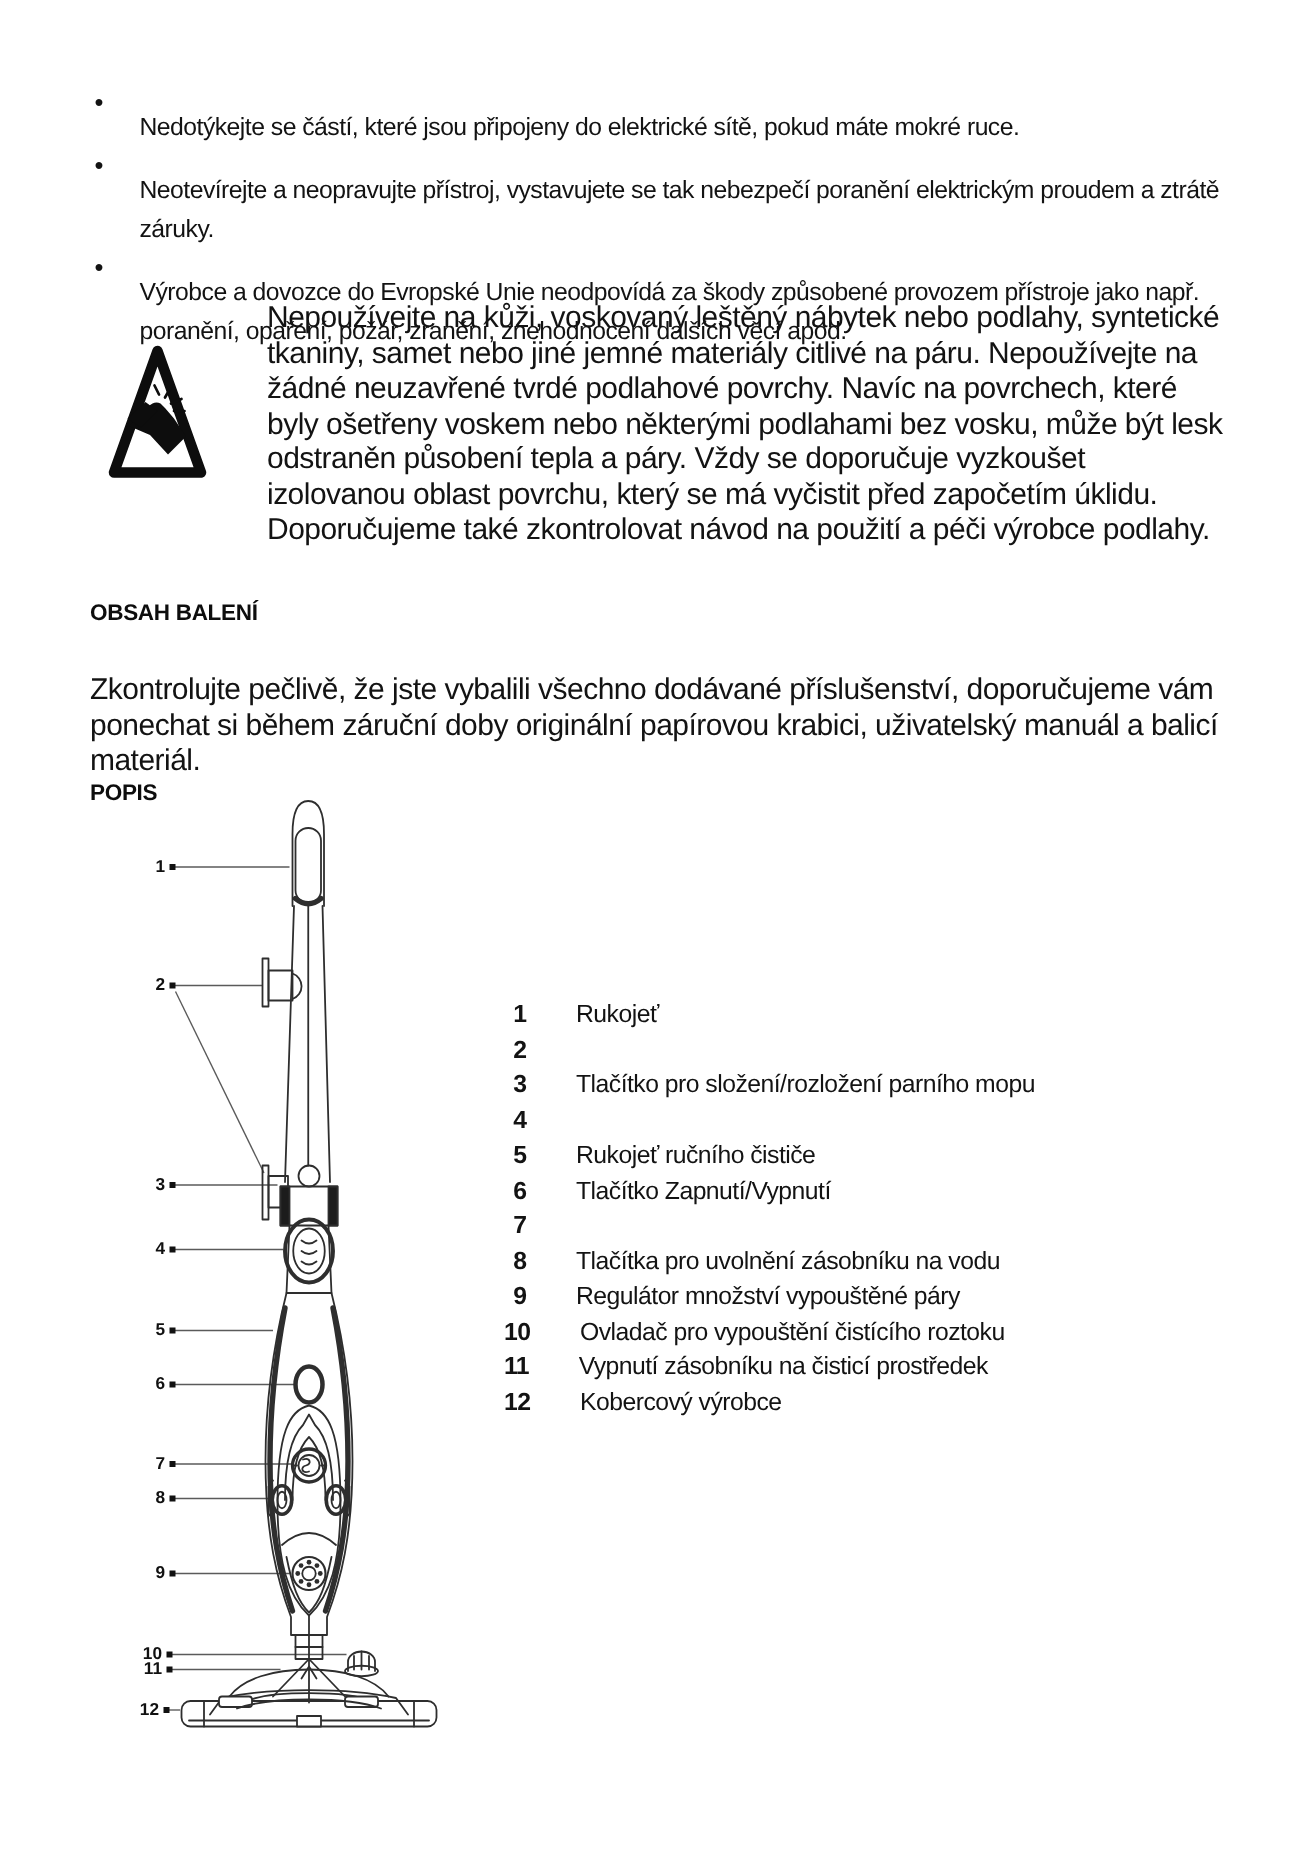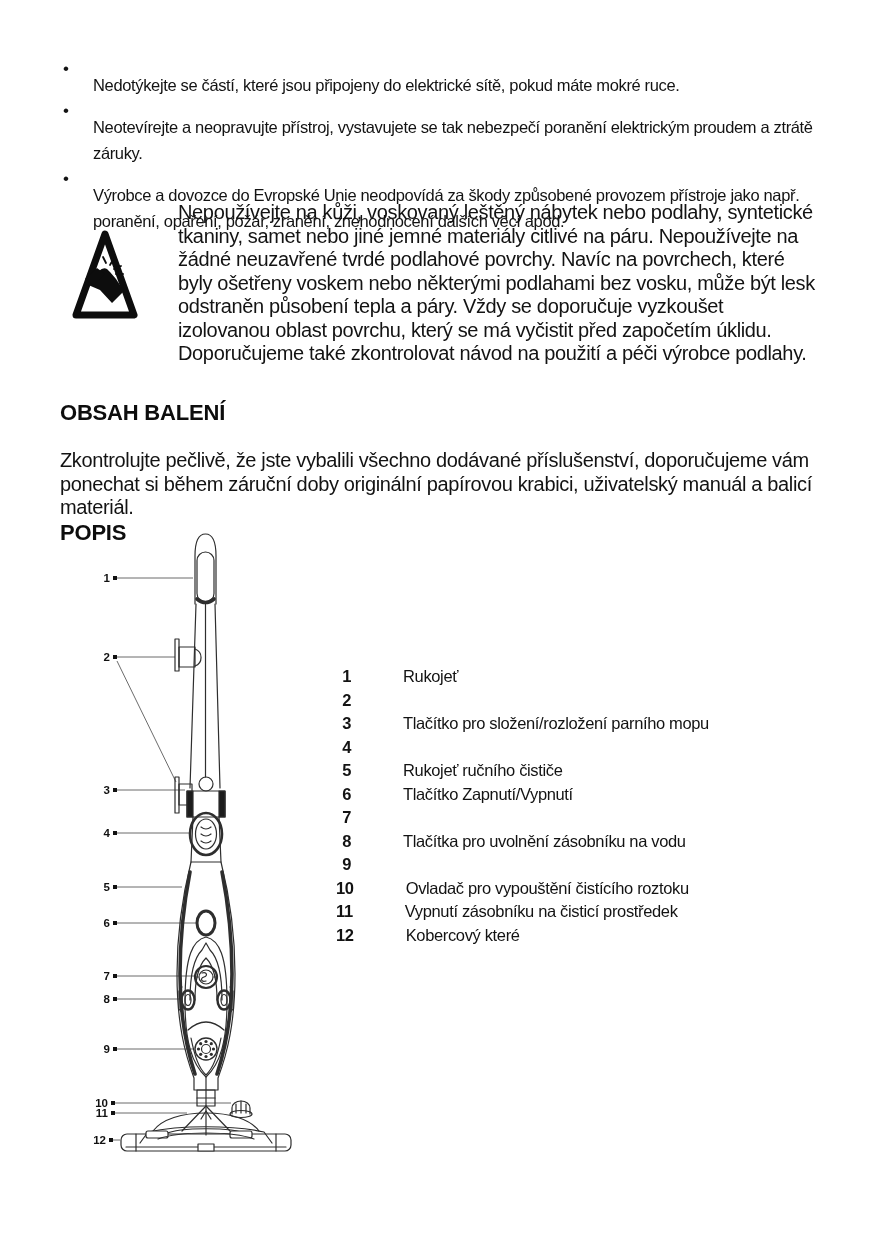--- a/index.html
+++ b/index.html
@@ -14,38 +14,38 @@
   .bullet { display:flex; line-height:26px; font-size:16.5px; letter-spacing:-0.35px; }
   .bullet .marker { flex:0 0 30px; padding-left:3px; font-size:17px; }
   .bullet .btext { flex:1;margin-top:16px; }
 
   
   .warning { position:absolute; left:72px; top:201px; width:746px; display:flex; }
   .warn-icon { flex:0 0 66px; margin-top:26px; }
   .warn-text { margin-left:40px; width:638px; }
 
   
-  .h1 { position:absolute; left:60px; font-size:22px; font-weight:700; letter-spacing:-0.2px; color:#0d0d0d; }
+  .h1 { position:absolute; left:60px; font-size:15px; font-weight:700; letter-spacing:-0.2px; color:#0d0d0d; }
   .h-obsah { top:400px; }
   .h-popis { top:520px; }
   .obsah-p { position:absolute; left:60px; top:449px; width:760px; }
 
   
   .figure { position:absolute; left:90px; top:530px; width:730px; height:660px; }
   .mop-svg { position:absolute; left:0; top:0; }
   .dlabel { position:absolute; display:flex; align-items:center; height:14px; line-height:14px;
             font-size:11.5px; font-weight:700; color:#111; }
   .dlabel .num { display:block; width:20px; text-align:right; }
   .dlabel .sq { display:block; width:4px; height:4px; background:#111; margin-left:3px; }
 
   
   .parts { position:absolute; left:246px; top:135px; width:470px; }
   .part-row { display:flex; line-height:23.5px; font-size:16.5px; letter-spacing:-0.35px; }
   .part-num { flex:0 0 15px; text-align:right; font-weight:700; }
-  .part-label { margin-left:52px; white-space:nowrap;text-align:right; }
+  .part-label { margin-left:33px; white-space:nowrap;text-align:right; }
 
   svg .ln { stroke:#2e2e2e; fill:none; stroke-width:1.2; stroke-linecap:round; stroke-linejoin:round; }
   svg .thick { stroke-width:3.6; }
   svg .leader { stroke:#5a5a5a; stroke-width:0.9; fill:none; }
 </style>
 </head>
 <body>
 
 <div class="page">
 
@@ -296,29 +296,30 @@
         </div>
       <div class="part-row">
           <span class="part-num">7</span>
         </div>
       <div class="part-row">
           <span class="part-num">8</span>
           <span class="part-label">Tlačítka pro uvolnění zásobníku na vodu</span>
         </div>
       <div class="part-row">
           <span class="part-num">9</span>
+          <span class="part-label">Regulátor množství vypouštěné páry</span>
         </div>
       <div class="part-row">
           <span class="part-num">10</span>
           <span class="part-label">Ovladač pro vypouštění čistícího roztoku</span>
         </div>
       <div class="part-row">
           <span class="part-num">11</span>
           <span class="part-label">Vypnutí zásobníku na čisticí prostředek</span>
         </div>
       <div class="part-row">
           <span class="part-num">12</span>
-          <span class="part-label">Kobercový které</span>
+          <span class="part-label">Kobercový výrobce</span>
         </div>
     </div>
   </div>
 
 </div>
 
 </body></html>

